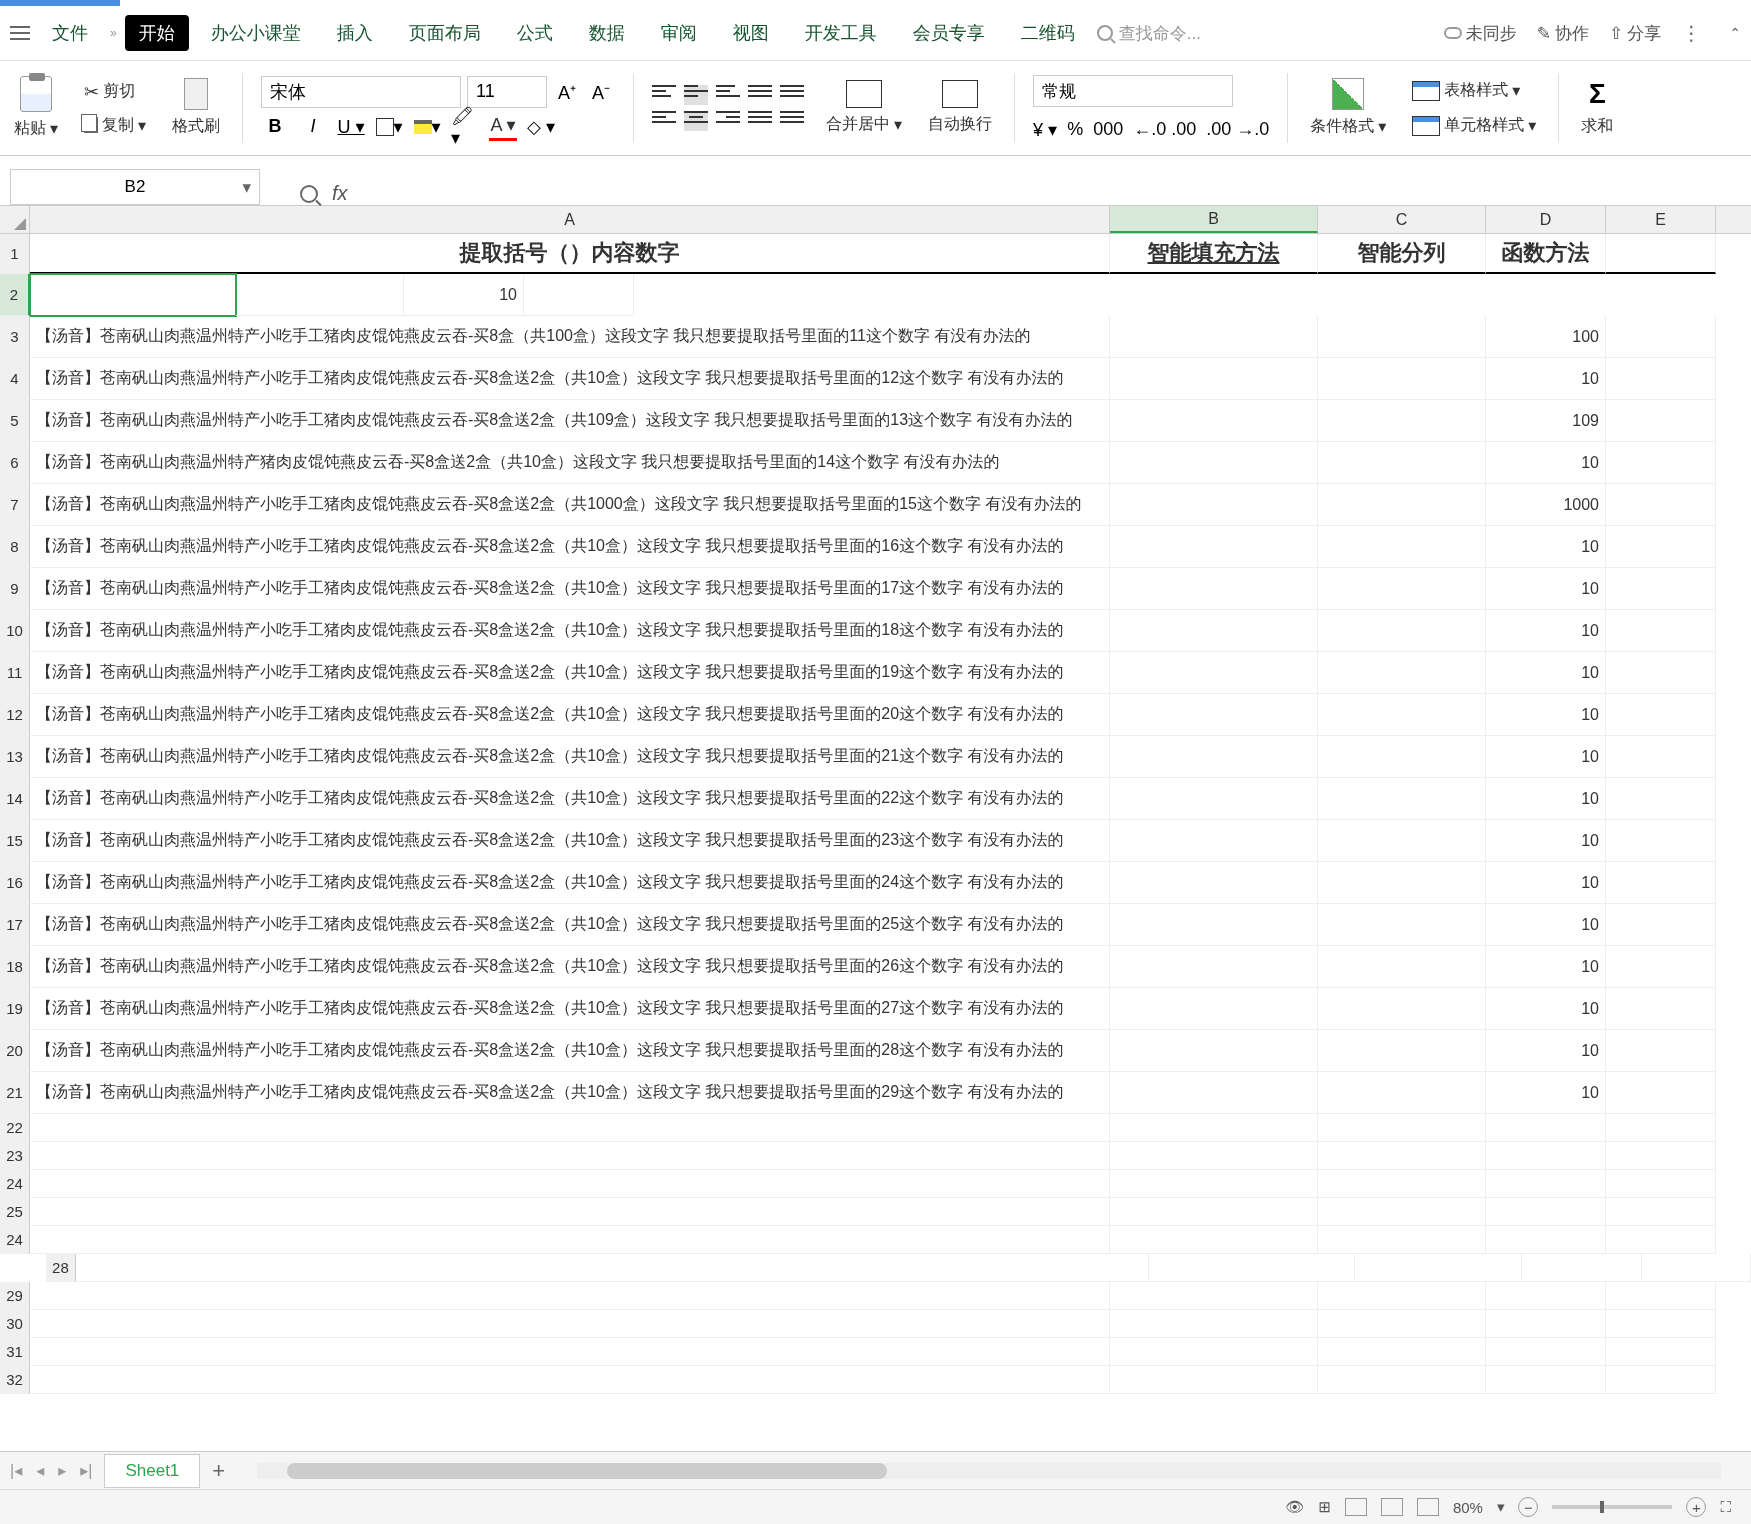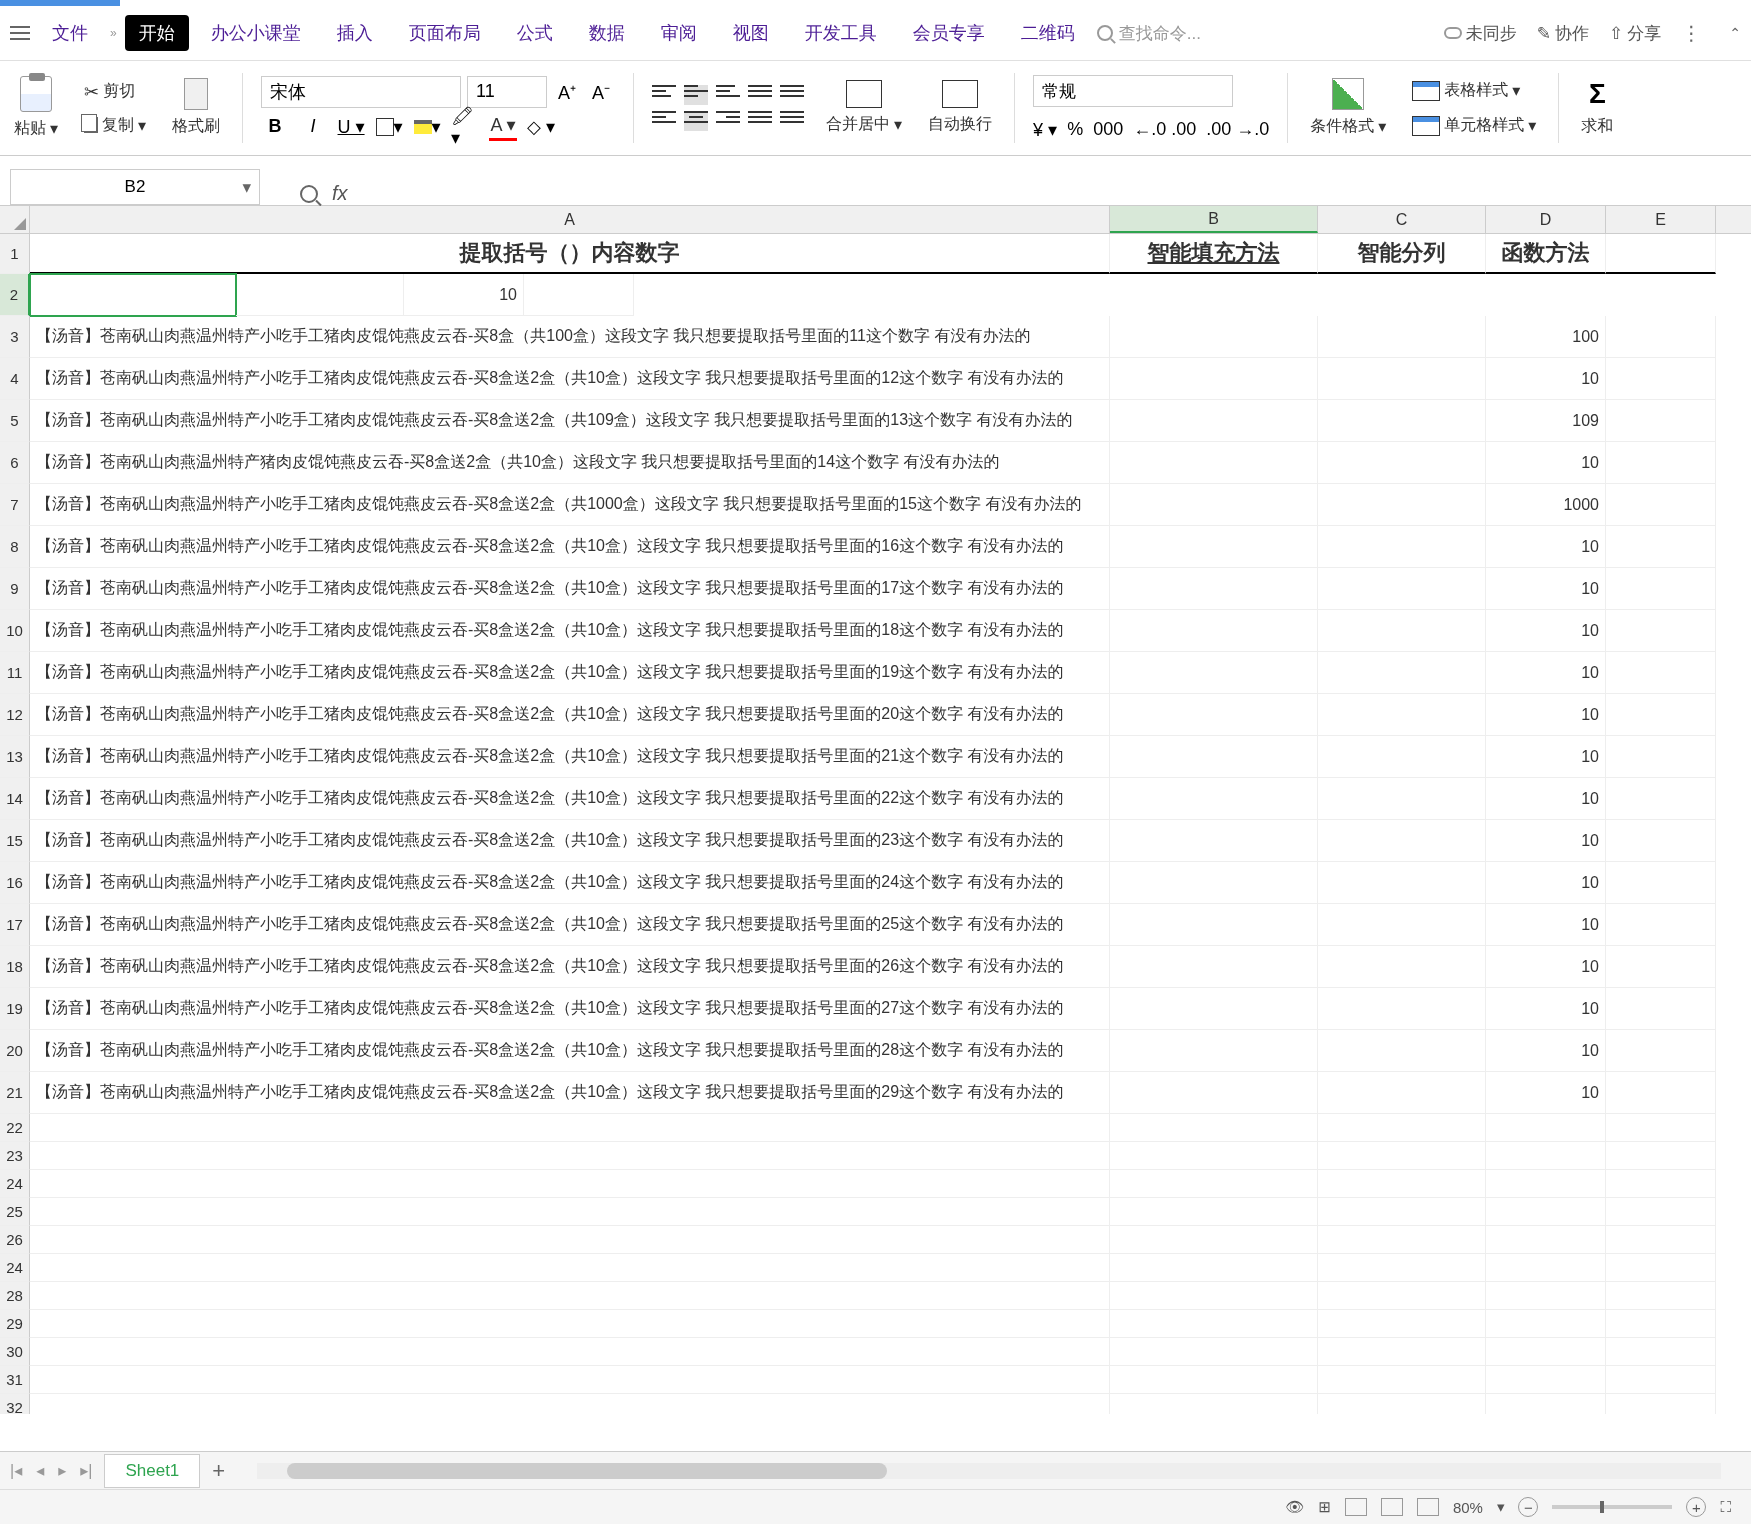--- a/index.html
+++ b/index.html
@@ -6,21 +6,21 @@
 body { font-family: "Microsoft YaHei", Arial, sans-serif; font-size: 12px; background: #fff; overflow: hidden; width: 1751px; height: 1524px; }
 
 
 .top-tabs { height: 6px; background: #fff; display: flex; }
 .top-tab-active { width: 120px; height: 6px; background: #4a90e2; }
 
 
 .menubar { height: 55px; background: #fff; display: flex; align-items: center; padding: 0 10px; gap: 8px; border-bottom: 1px solid #e0e0e0; }
 .menu-icon { width: 20px; height: 14px; display: flex; flex-direction: column; justify-content: space-between; cursor: pointer; }
 .menu-icon span { height: 2px; background: #666; }
-.menu-item { padding: 6px 14px; color: #4c1d95; font-size: 18px; cursor: pointer; }
+.menu-item { padding: 6px 14px; color: #14532d; font-size: 18px; cursor: pointer; }
 .menu-item.active { background: #000000; color: #fff; border-radius: 4px; }
 .menu-spacer { flex: 1; }
 .search-box { display: flex; align-items: center; color: #999; font-size: 17px; gap: 6px; }
 .search-icon { width: 16px; height: 16px; border: 2px solid #999; border-radius: 50%; position: relative; }
 .search-icon::after { content: ''; position: absolute; width: 6px; height: 2px; background: #999; bottom: -3px; right: -5px; transform: rotate(45deg); }
 .right-actions { display: flex; align-items: center; gap: 20px; margin-left: 30px; font-size: 17px; color: #555; }
 .ra-item { display: flex; align-items: center; gap: 4px; cursor: pointer; }
 .cloud-icon { width: 18px; height: 12px; border: 2px solid #999; border-radius: 8px; }
 .more-dots { font-size: 20px; color: #666; cursor: pointer; }
 .chevron-down-small { font-size: 14px; color: #666; cursor: pointer; margin-left: 8px; }
@@ -508,36 +508,28 @@
       </div>
       <div class="row" style="height:28px;">
         <div class="rh">25</div>
         <div class="cell c-A"></div>
         <div class="cell c-B"></div>
         <div class="cell c-C"></div>
         <div class="cell c-D"></div>
         <div class="cell c-E"></div>
       </div>
       <div class="row" style="height:28px;">
-        <div class="rh">26</div>
-        <div class="cell c-A"></div>
-        <div class="cell c-B"></div>
-        <div class="cell c-C"></div>
-        <div class="cell c-D"></div>
-        <div class="cell c-E"></div>
-      </div>
-      <div class="row" style="height:28px;">
         <div class="rh">24</div>
         <div class="cell c-A"></div>
         <div class="cell c-B"></div>
         <div class="cell c-C"></div>
         <div class="cell c-D"></div>
         <div class="cell c-E"></div>
       </div>
-      <div class="row" style="height:28px;">
+      <div class="row" style="height:28px;padding-left:46px;">
         <div class="rh">28</div>
         <div class="cell c-A"></div>
         <div class="cell c-B"></div>
         <div class="cell c-C"></div>
         <div class="cell c-D"></div>
         <div class="cell c-E"></div>
       </div>
       <div class="row" style="height:28px;">
         <div class="rh">29</div>
         <div class="cell c-A"></div>

